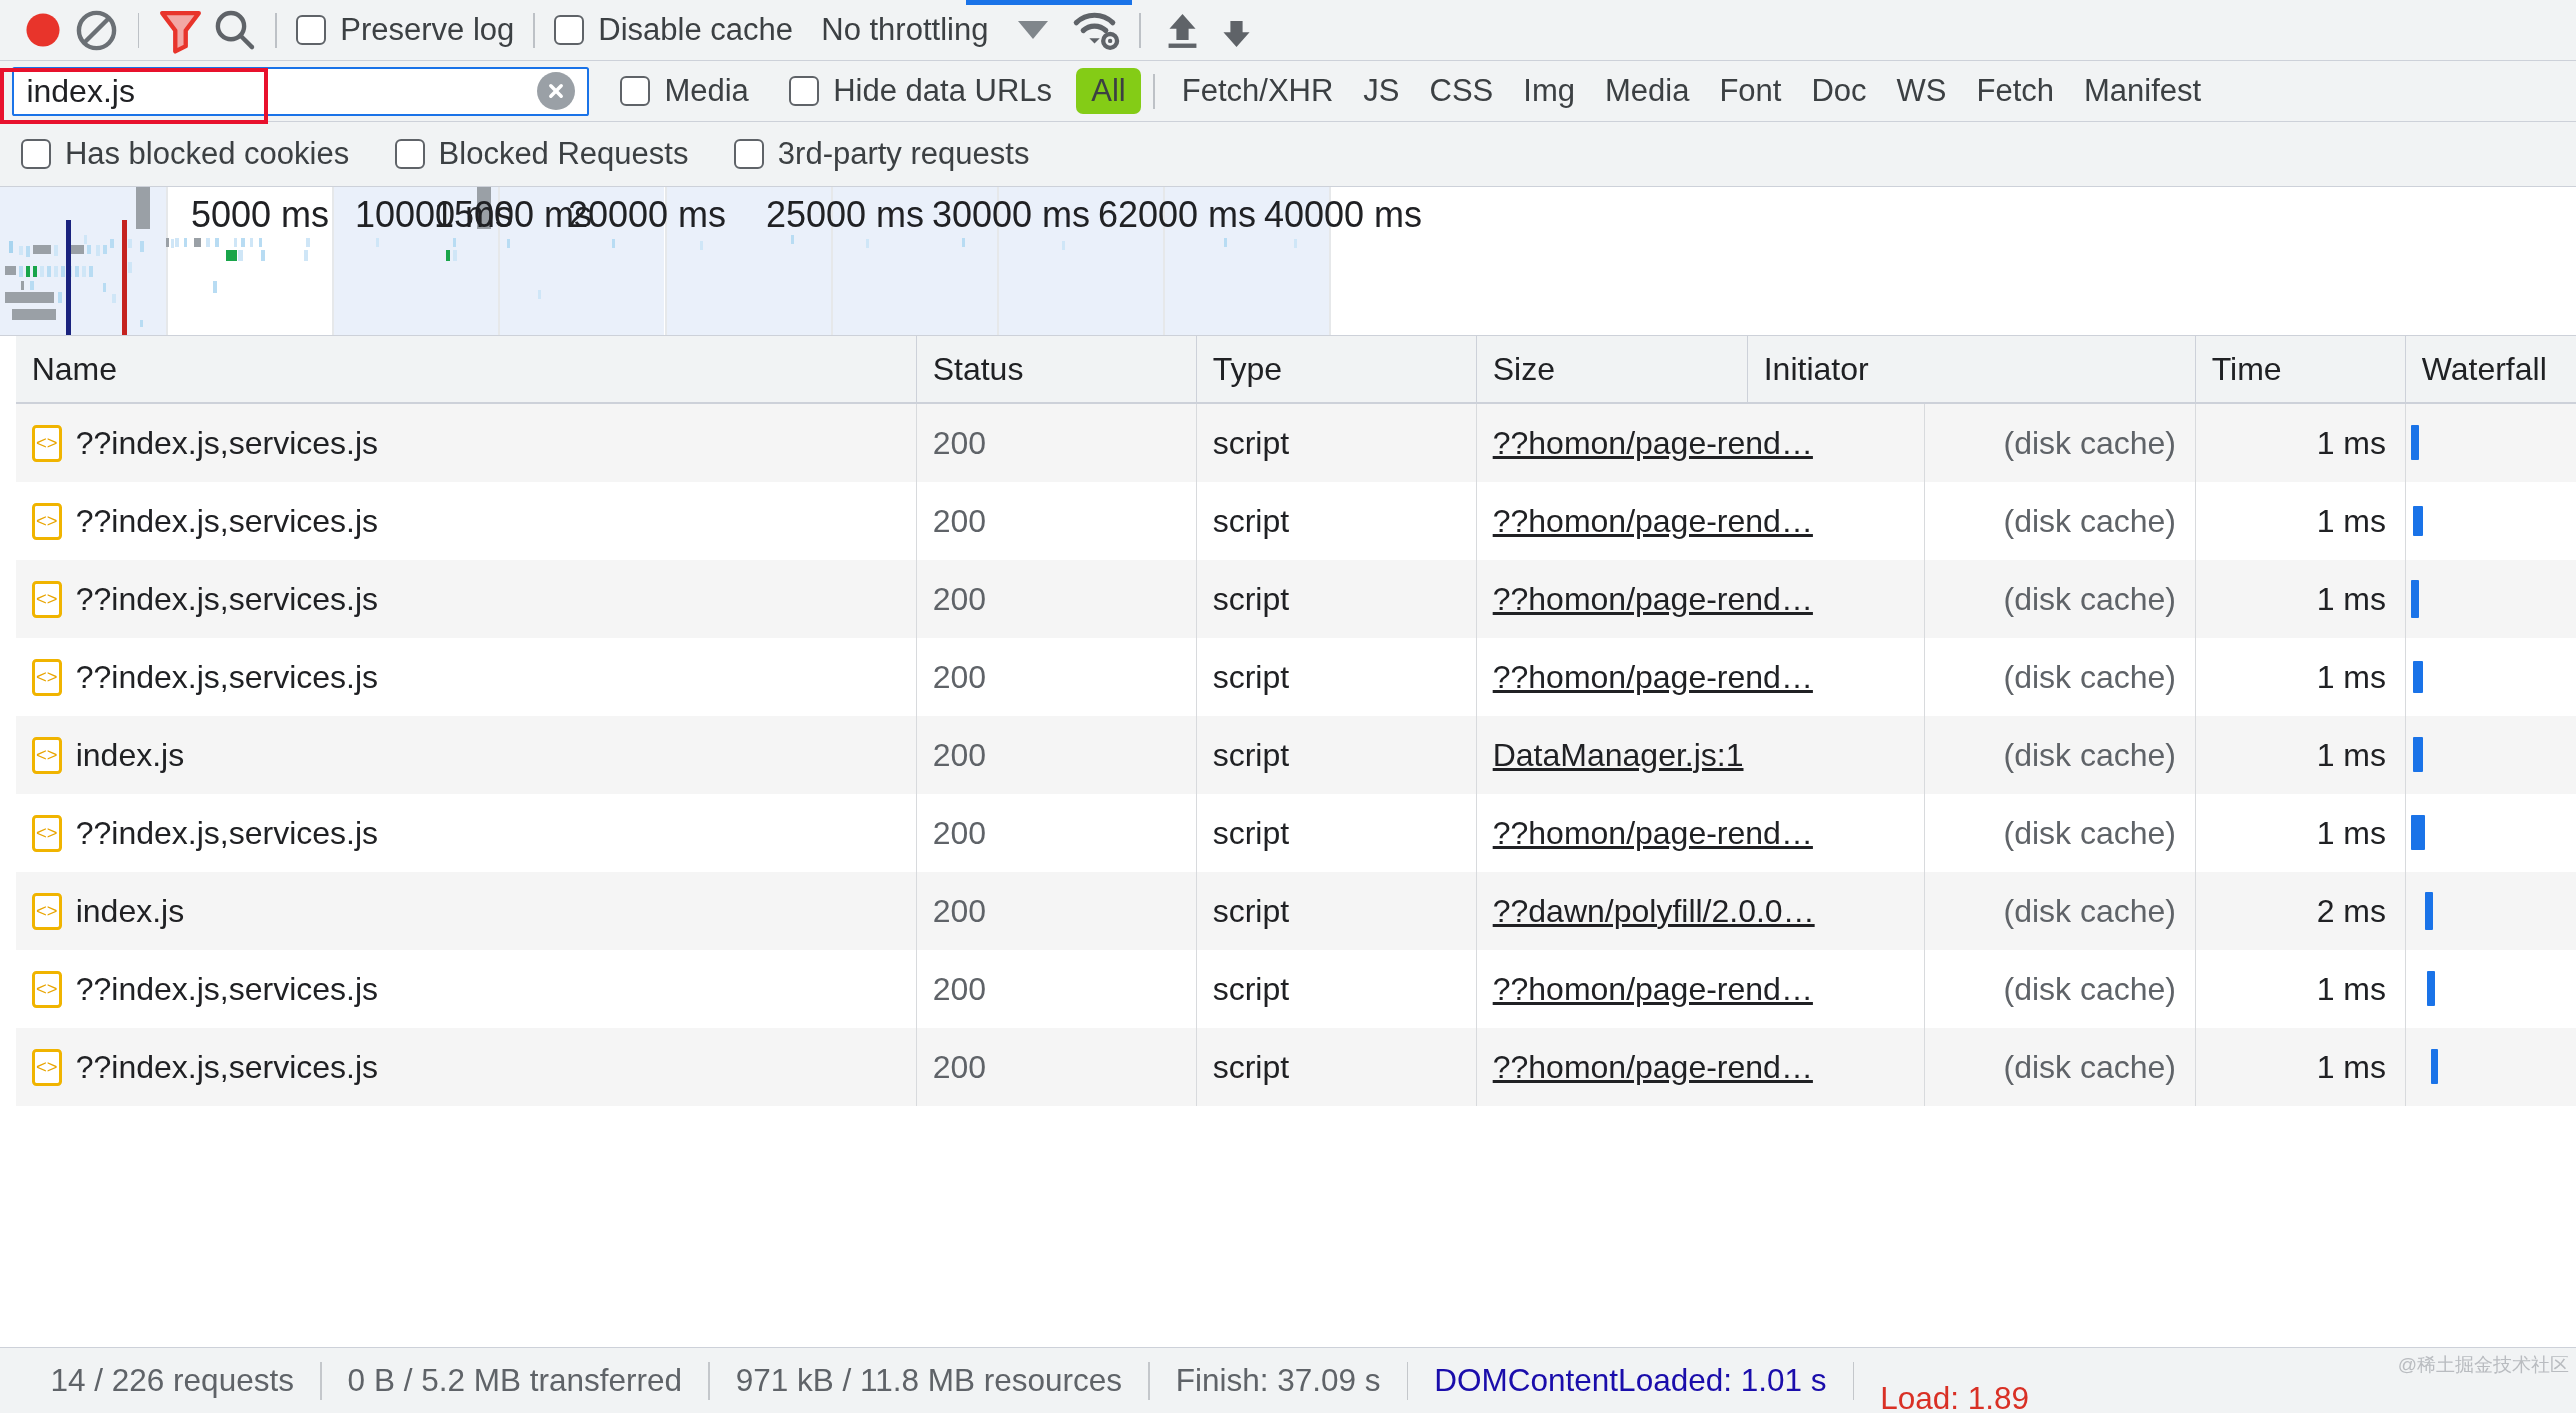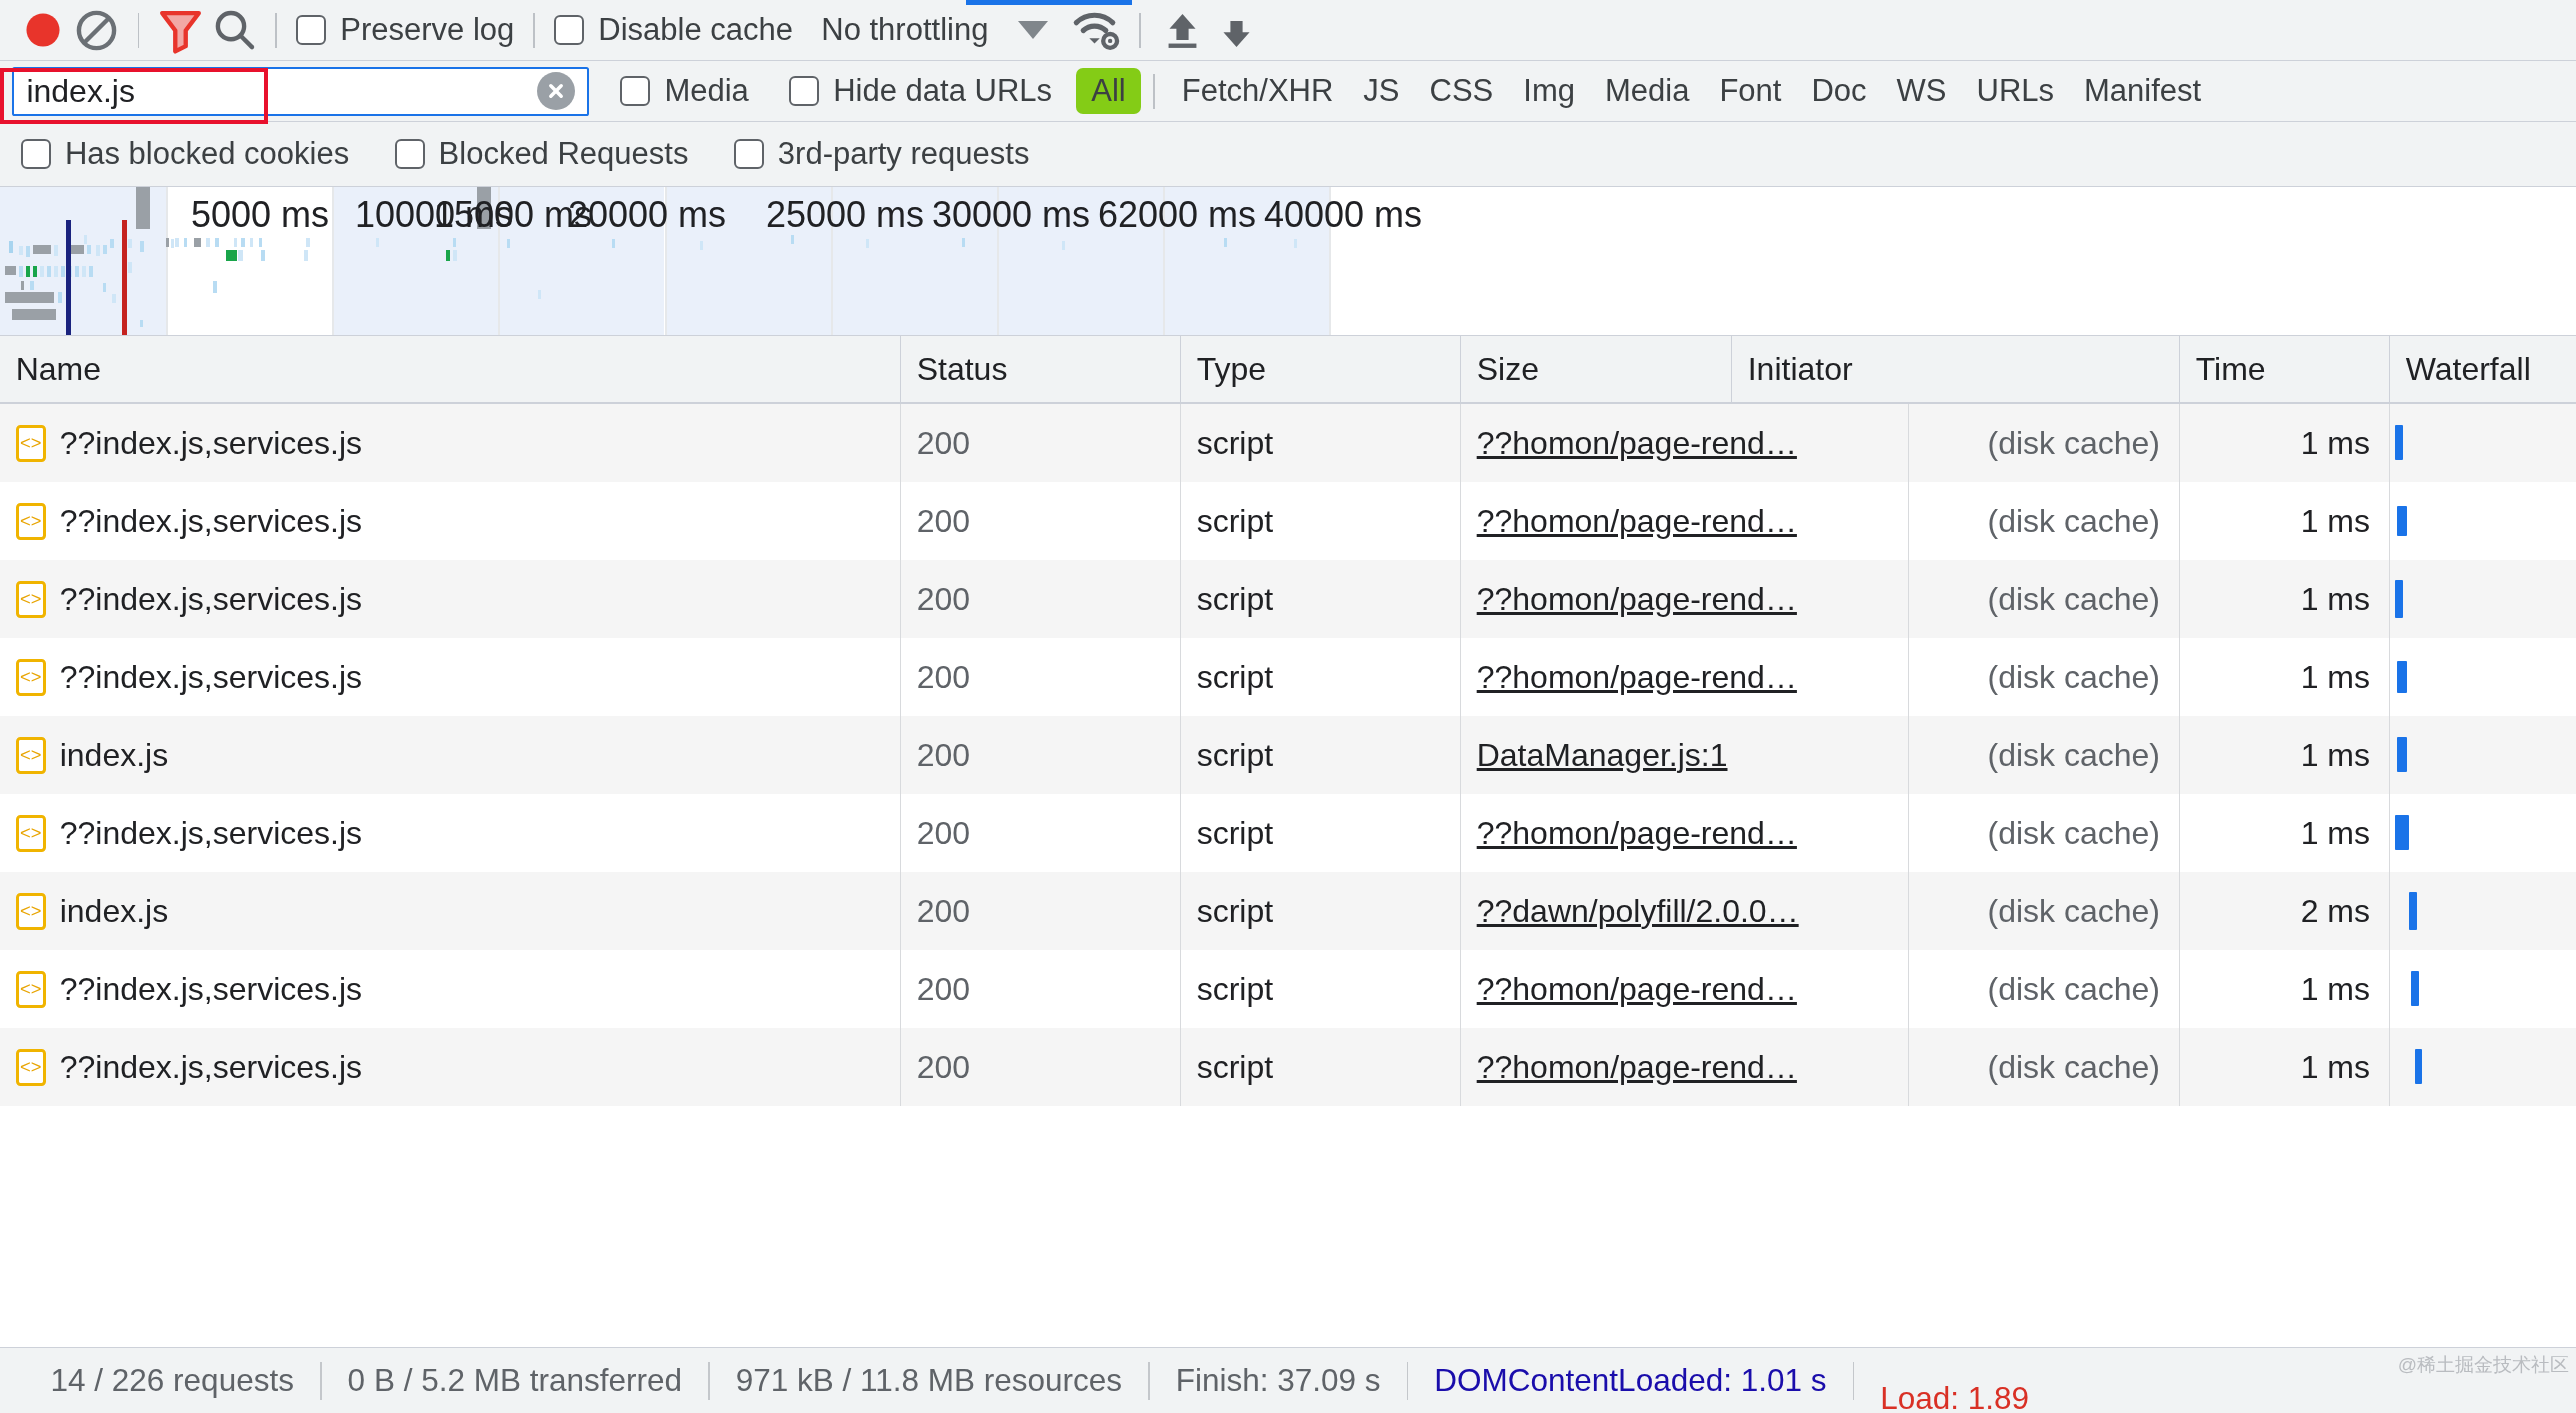--- a/index.html
+++ b/index.html
@@ -94,21 +94,21 @@
   .ov-tick-label {
     position:absolute; top: 7px; font-size: 36px; color:#202124;
     white-space: nowrap;
     margin-left: 35px;
   }
   .ov-handle { position:absolute; top:0; width: 14px; height: 42px; background:#9aa0a6; }
   .ov-bar { position:absolute; }
   .ov-marker { position:absolute; top:0; bottom:0; width: 5.2px; }
 
   
-  .table-wrap { flex: 1; display:flex; flex-direction:column; overflow:hidden; background:#fff; }
+  .table-wrap { flex: 1; display:flex; flex-direction:column; overflow:hidden; background:#fff;padding-left:16px; }
   .thead {
     display:flex; height: 68px; min-height:68px; background:#f1f3f4;
     border-bottom: 2.6px solid #cdd1d9; align-items:center;
   }
   .th {
     font-size: 32px; color:#202124; padding-left: 15.7px;
     border-right: 1.7px solid #cdd1d9; height:68px; display:flex; align-items:center;
     flex: 0 0 auto;
   }
   .tbody { flex:1; overflow:hidden; }
@@ -247,21 +247,21 @@
       <div class="chip active">All</div>
       <div class="chip-sep"></div>
       <div class="chip">Fetch/XHR</div>
       <div class="chip">JS</div>
       <div class="chip">CSS</div>
       <div class="chip">Img</div>
       <div class="chip">Media</div>
       <div class="chip">Font</div>
       <div class="chip">Doc</div>
       <div class="chip">WS</div>
-      <div class="chip">URLs</div>
+      <div class="chip">Fetch</div>
       <div class="chip">Manifest</div>
     </div>
 
     <div class="annot-red" style="left:0px; top:7px; width:268px; height:56px;"></div>
   </div>
 
   <div class="filterbar2">
     <div class="cb-wrap">
       <div class="cbx"></div>
       <span class="cb-label">Has blocked cookies</span>

